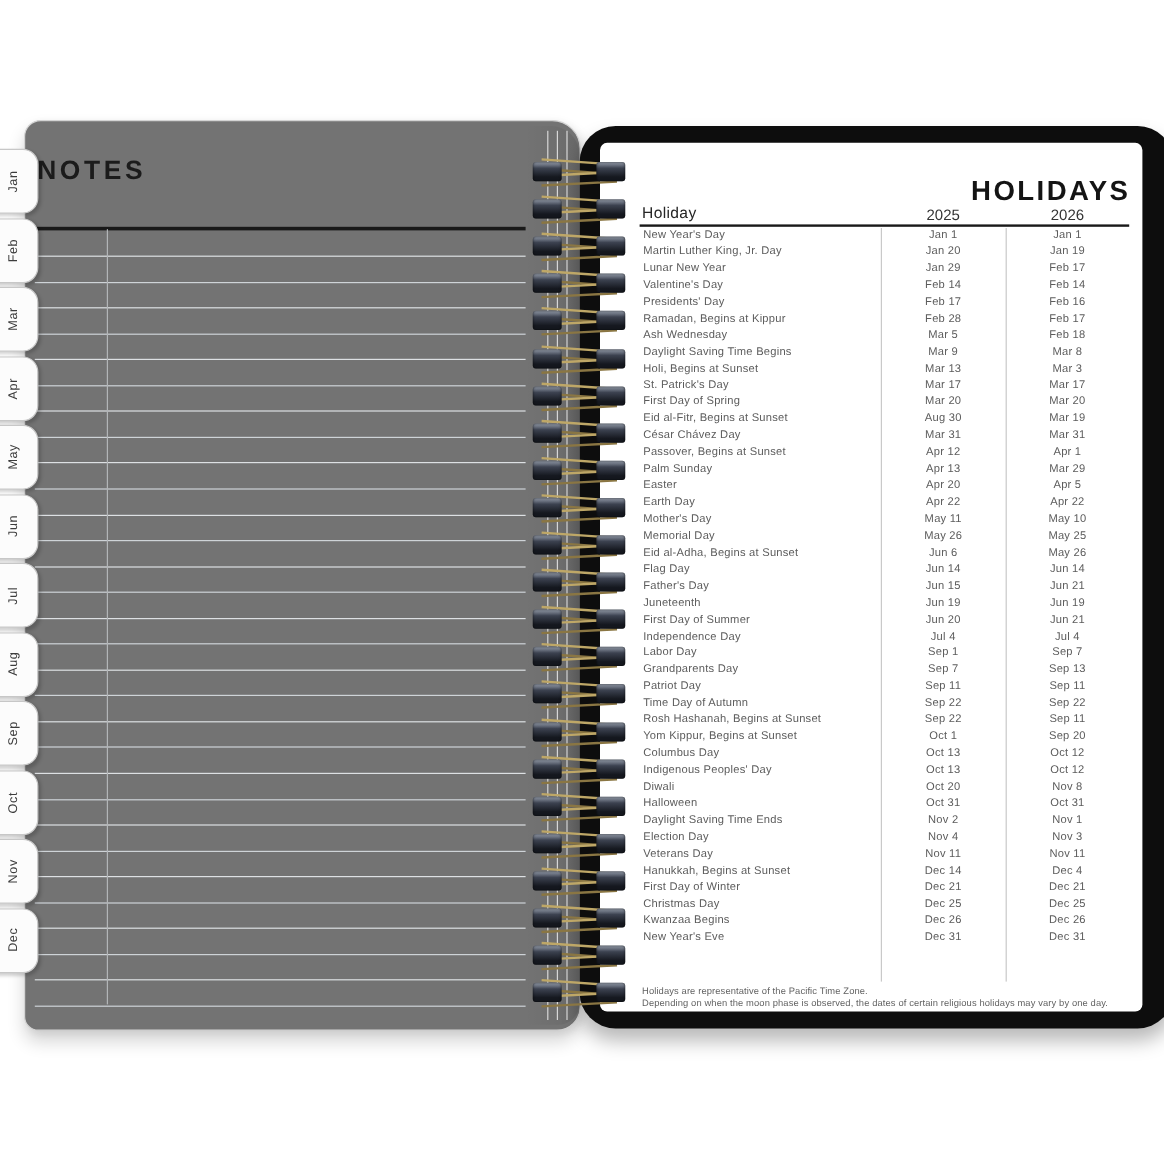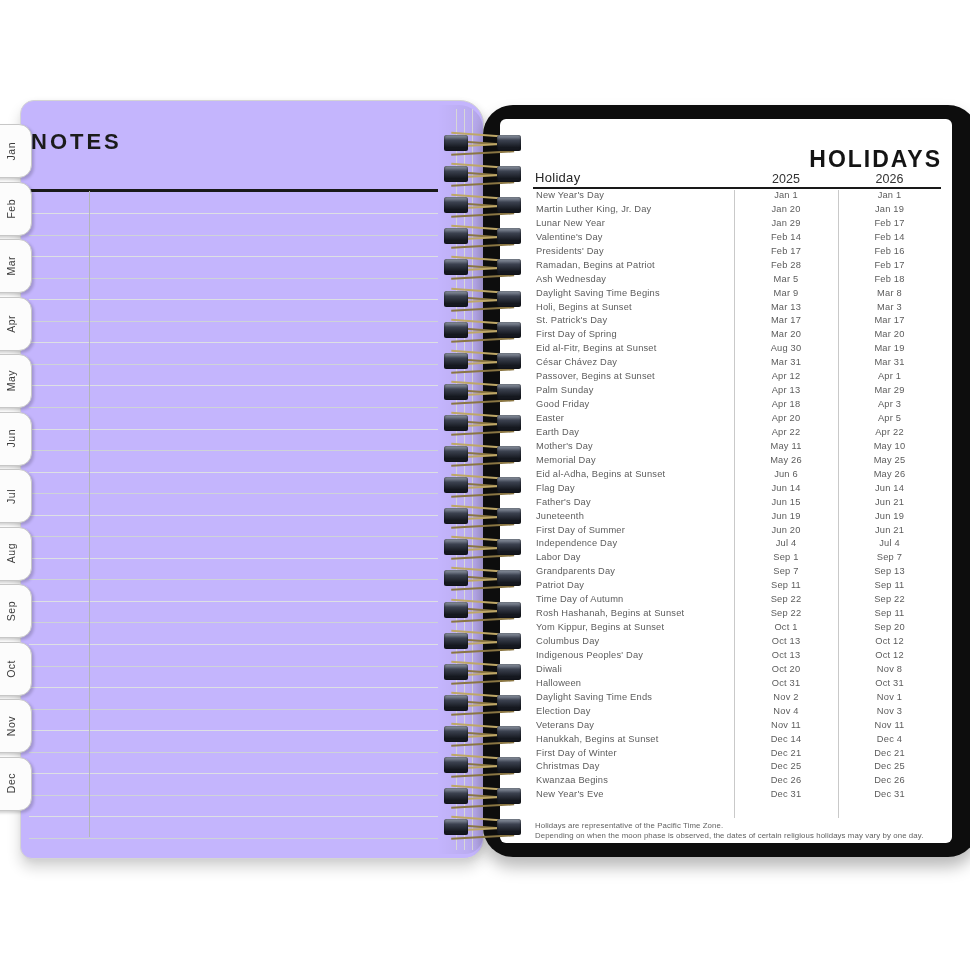--- a/index.html
+++ b/index.html
@@ -1,21 +1,21 @@
 <!DOCTYPE html>
 <html><head>
 <meta charset="utf-8">
 <style>
   html,body{margin:0;padding:0;background:#fff;}
   .stage{position:relative;width:970px;height:971px;overflow:hidden;background:#fff;
          font-family:"Liberation Sans", sans-serif;}
 
   
   .left-page{position:absolute;left:20px;top:100px;width:462px;height:757px;
-    background:#c4b5fd;border:1px solid #d4d4d4;border-radius:14px 24px 20px 12px;
+    background:#737373;border:1px solid #d4d4d4;border-radius:14px 24px 20px 12px;
     box-shadow:0 9px 14px rgba(0,0,0,.16), 2px 2px 6px rgba(0,0,0,.06);z-index:2;}
   .notes-title{position:absolute;left:10px;top:28px;font-size:22px;font-weight:600;
     letter-spacing:3px;color:#1b1b1b;}
   .head-rule{position:absolute;left:8px;top:88px;width:409px;height:2.5px;background:#191919;}
   .ruled-line{position:absolute;left:8px;width:409px;height:1px;background:#dde0e3;}
   .ruled-line.dk{background:#ced3d7;}
   .margin-line{position:absolute;left:68px;top:90px;width:1px;height:646px;background:#b2b5b7;}
   .edge-shade{position:absolute;top:4px;right:0;width:46px;height:749px;
     background:linear-gradient(90deg,rgba(0,0,0,0) 0%,rgba(0,0,0,.05) 70%,rgba(0,0,0,.10) 100%);
     border-radius:0 24px 18px 0;}
@@ -324,21 +324,21 @@
     <span class="c-d2">Feb 14</span>
   </div>
 
   <div class="row">
     <span class="c-name">Presidents' Day</span>
     <span class="c-d1">Feb 17</span>
     <span class="c-d2">Feb 16</span>
   </div>
 
   <div class="row">
-    <span class="c-name">Ramadan, Begins at Patriot</span>
+    <span class="c-name">Ramadan, Begins at Kippur</span>
     <span class="c-d1">Feb 28</span>
     <span class="c-d2">Feb 17</span>
   </div>
 
   <div class="row">
     <span class="c-name">Ash Wednesday</span>
     <span class="c-d1">Mar 5</span>
     <span class="c-d2">Feb 18</span>
   </div>
 
@@ -383,25 +383,20 @@
     <span class="c-d1">Apr 12</span>
     <span class="c-d2">Apr 1</span>
   </div>
 
   <div class="row">
     <span class="c-name">Palm Sunday</span>
     <span class="c-d1">Apr 13</span>
     <span class="c-d2">Mar 29</span>
   </div>
 
-  <div class="row">
-    <span class="c-name">Good Friday</span>
-    <span class="c-d1">Apr 18</span>
-    <span class="c-d2">Apr 3</span>
-  </div>
 
   <div class="row">
     <span class="c-name">Easter</span>
     <span class="c-d1">Apr 20</span>
     <span class="c-d2">Apr 5</span>
   </div>
 
   <div class="row">
     <span class="c-name">Earth Day</span>
     <span class="c-d1">Apr 22</span>

